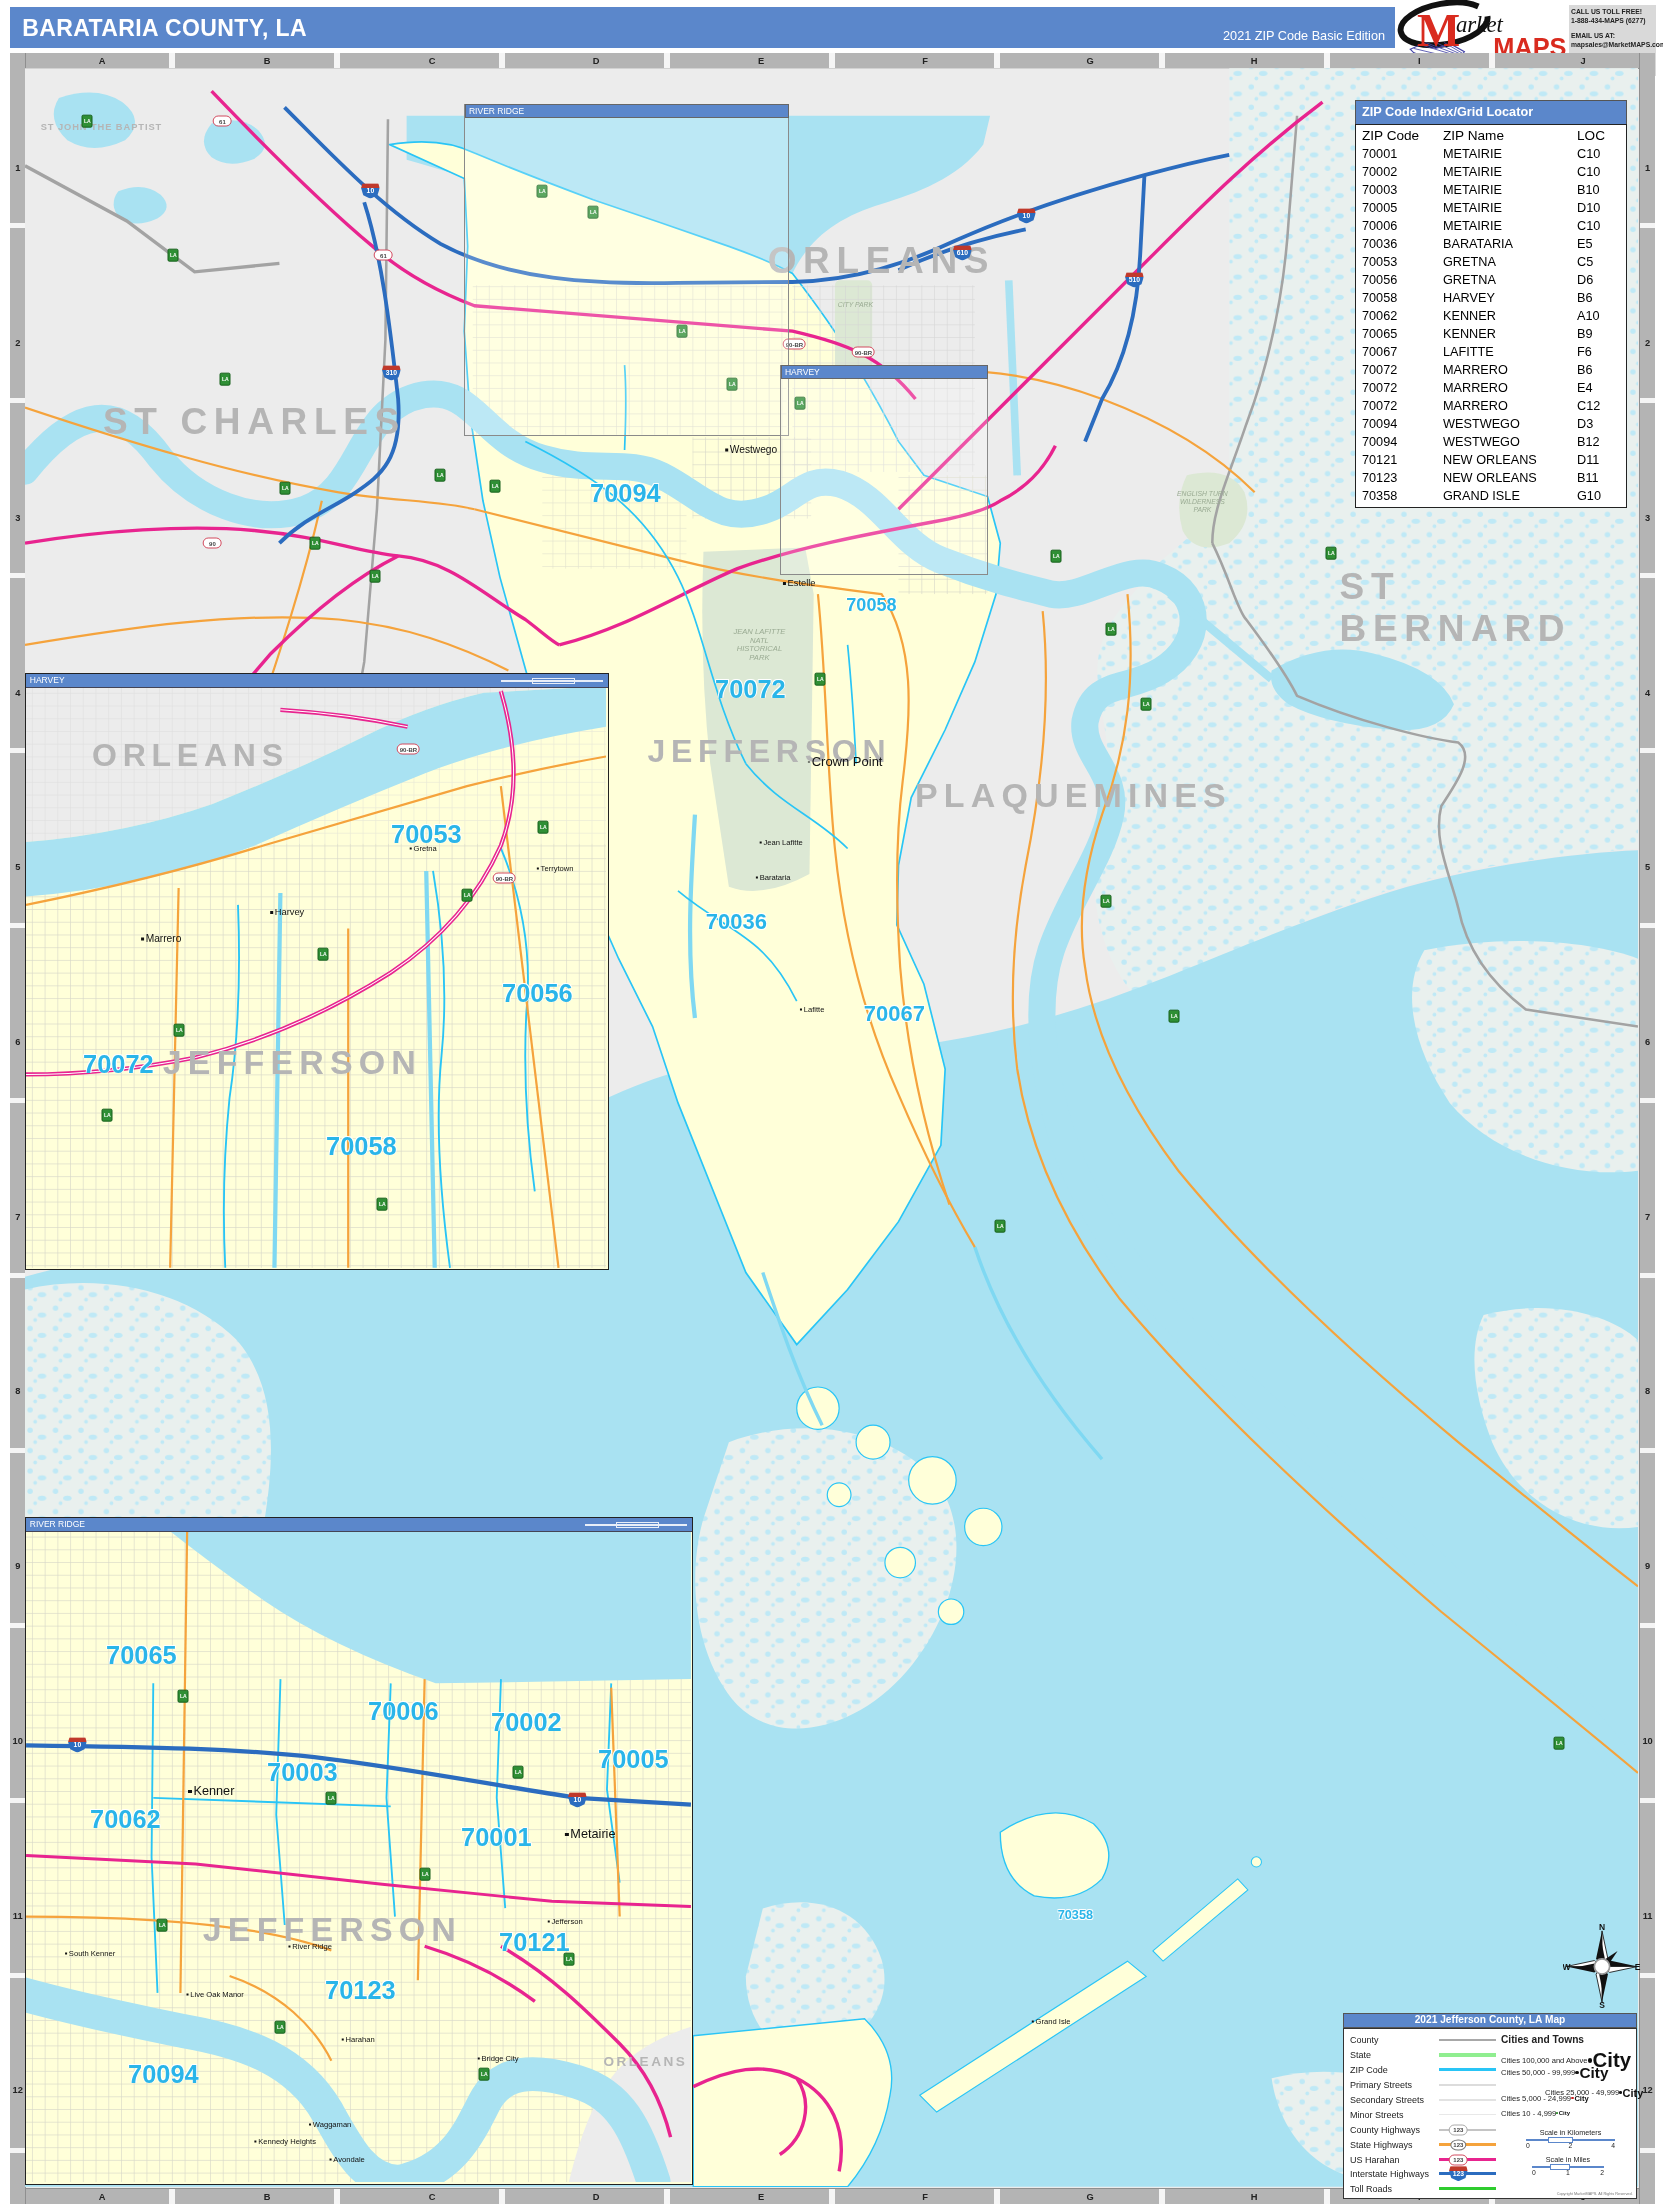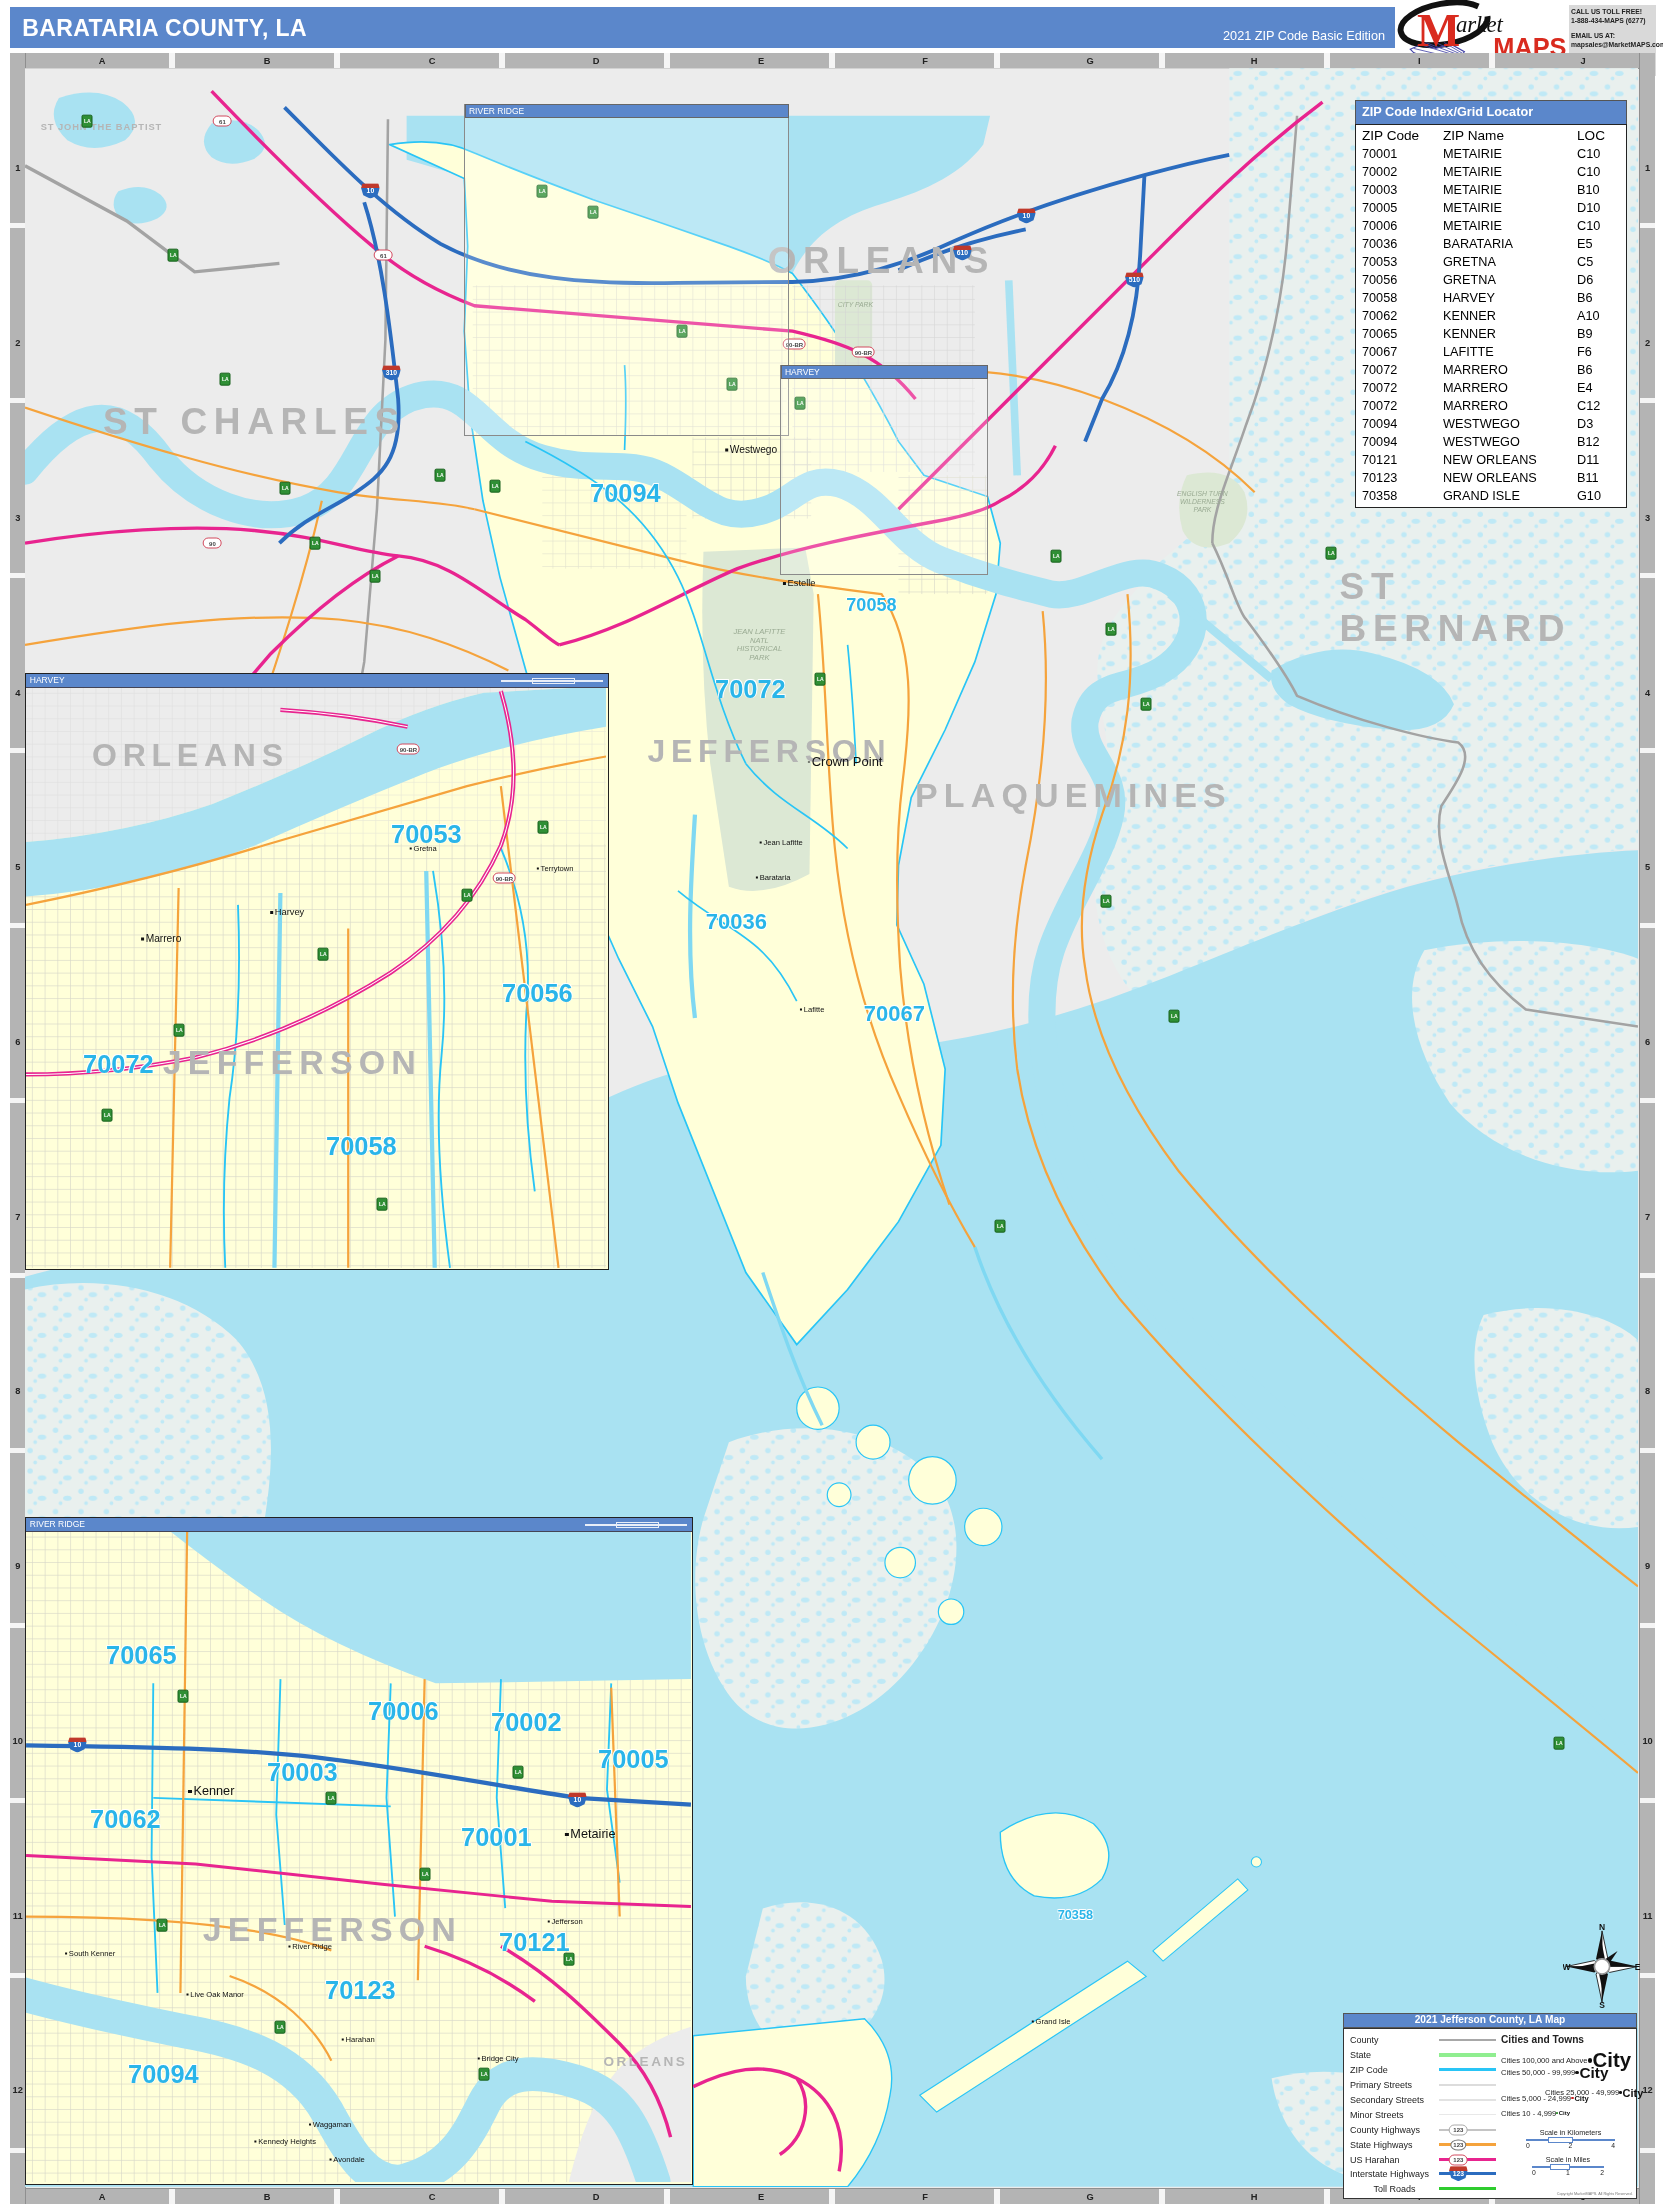--- a/index.html
+++ b/index.html
@@ -611,21 +611,21 @@
             <div class="bdg bdg-us lg-badge">123</div>
           </div>
         </div>
         <div class="lg-row" style="top: 139px;">
           <div class="lbl">Interstate Highways</div>
           <div class="sw">
             <div style="width: 100%; height: 3.4px; background: rgb(43, 108, 191);"></div>
             <div class="bdg bdg-i lg-badge">123</div>
           </div>
         </div>
-        <div class="lg-row" style="top: 154px; text-align: center;">
+        <div class="lg-row" style="top: 154px;">
           <div class="lbl">Toll Roads</div>
           <div class="sw">
             <div style="width: 100%; height: 2.5px; background: rgb(46, 204, 46);"></div>
           </div>
         </div>
         <div class="ct-row" style="top: 20.4px;">
           <div class="cl">Cities 100,000 and Above</div>
           <div class="ct-sample" style="font-size: 20.4px;">
             <div class="ct-dot" style="height: 4.2px; width: 4.2px; background: rgb(17, 17, 17);"></div>
             <em>City</em>

